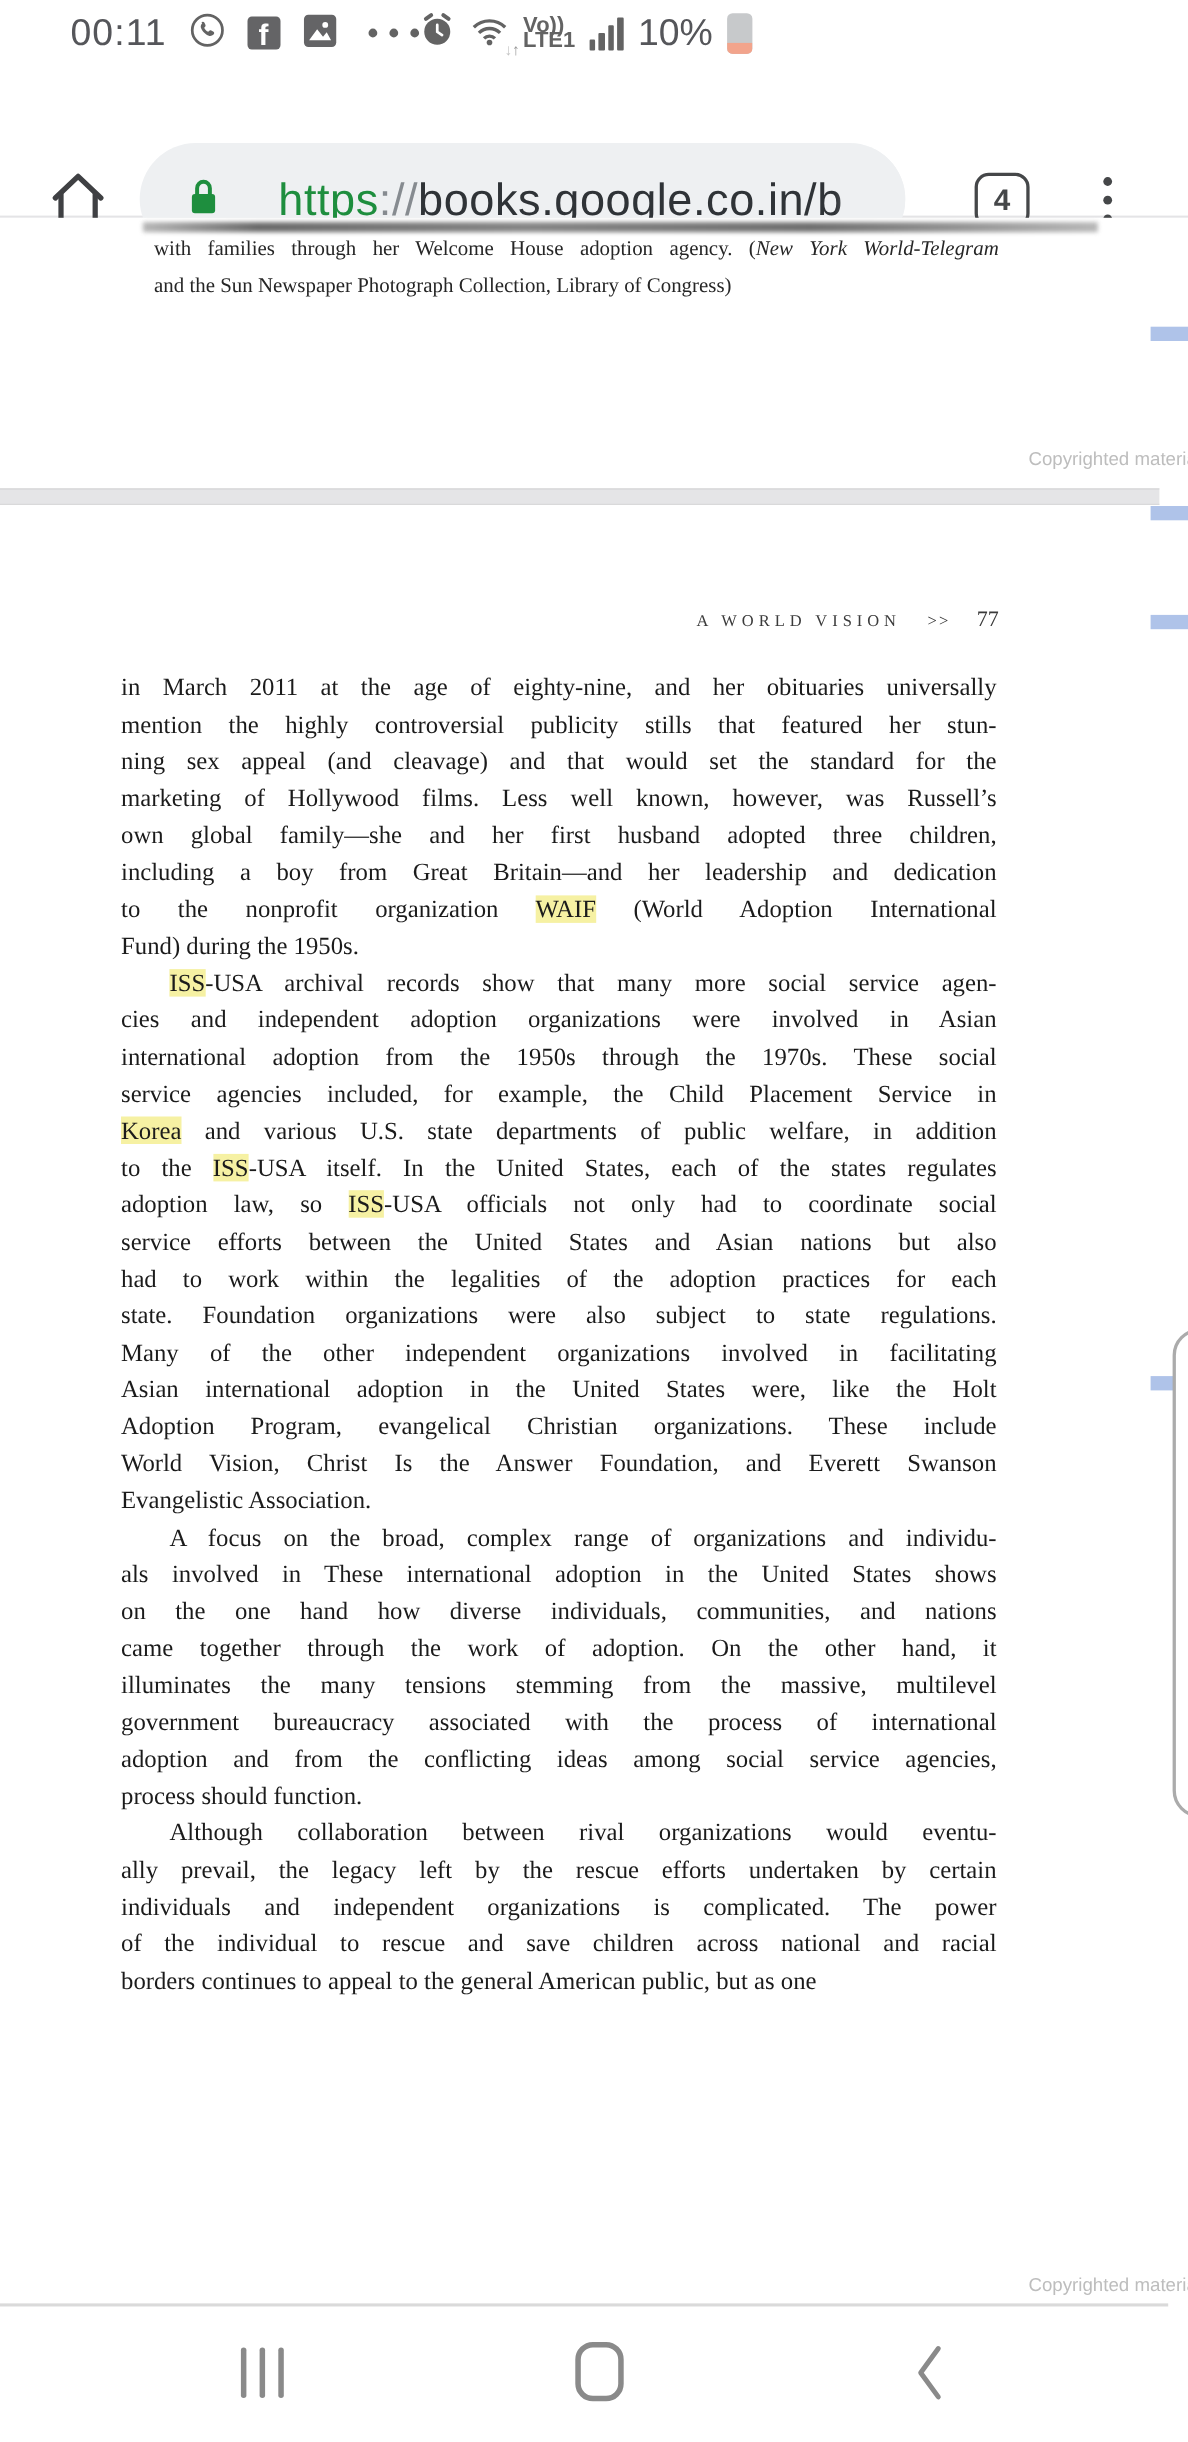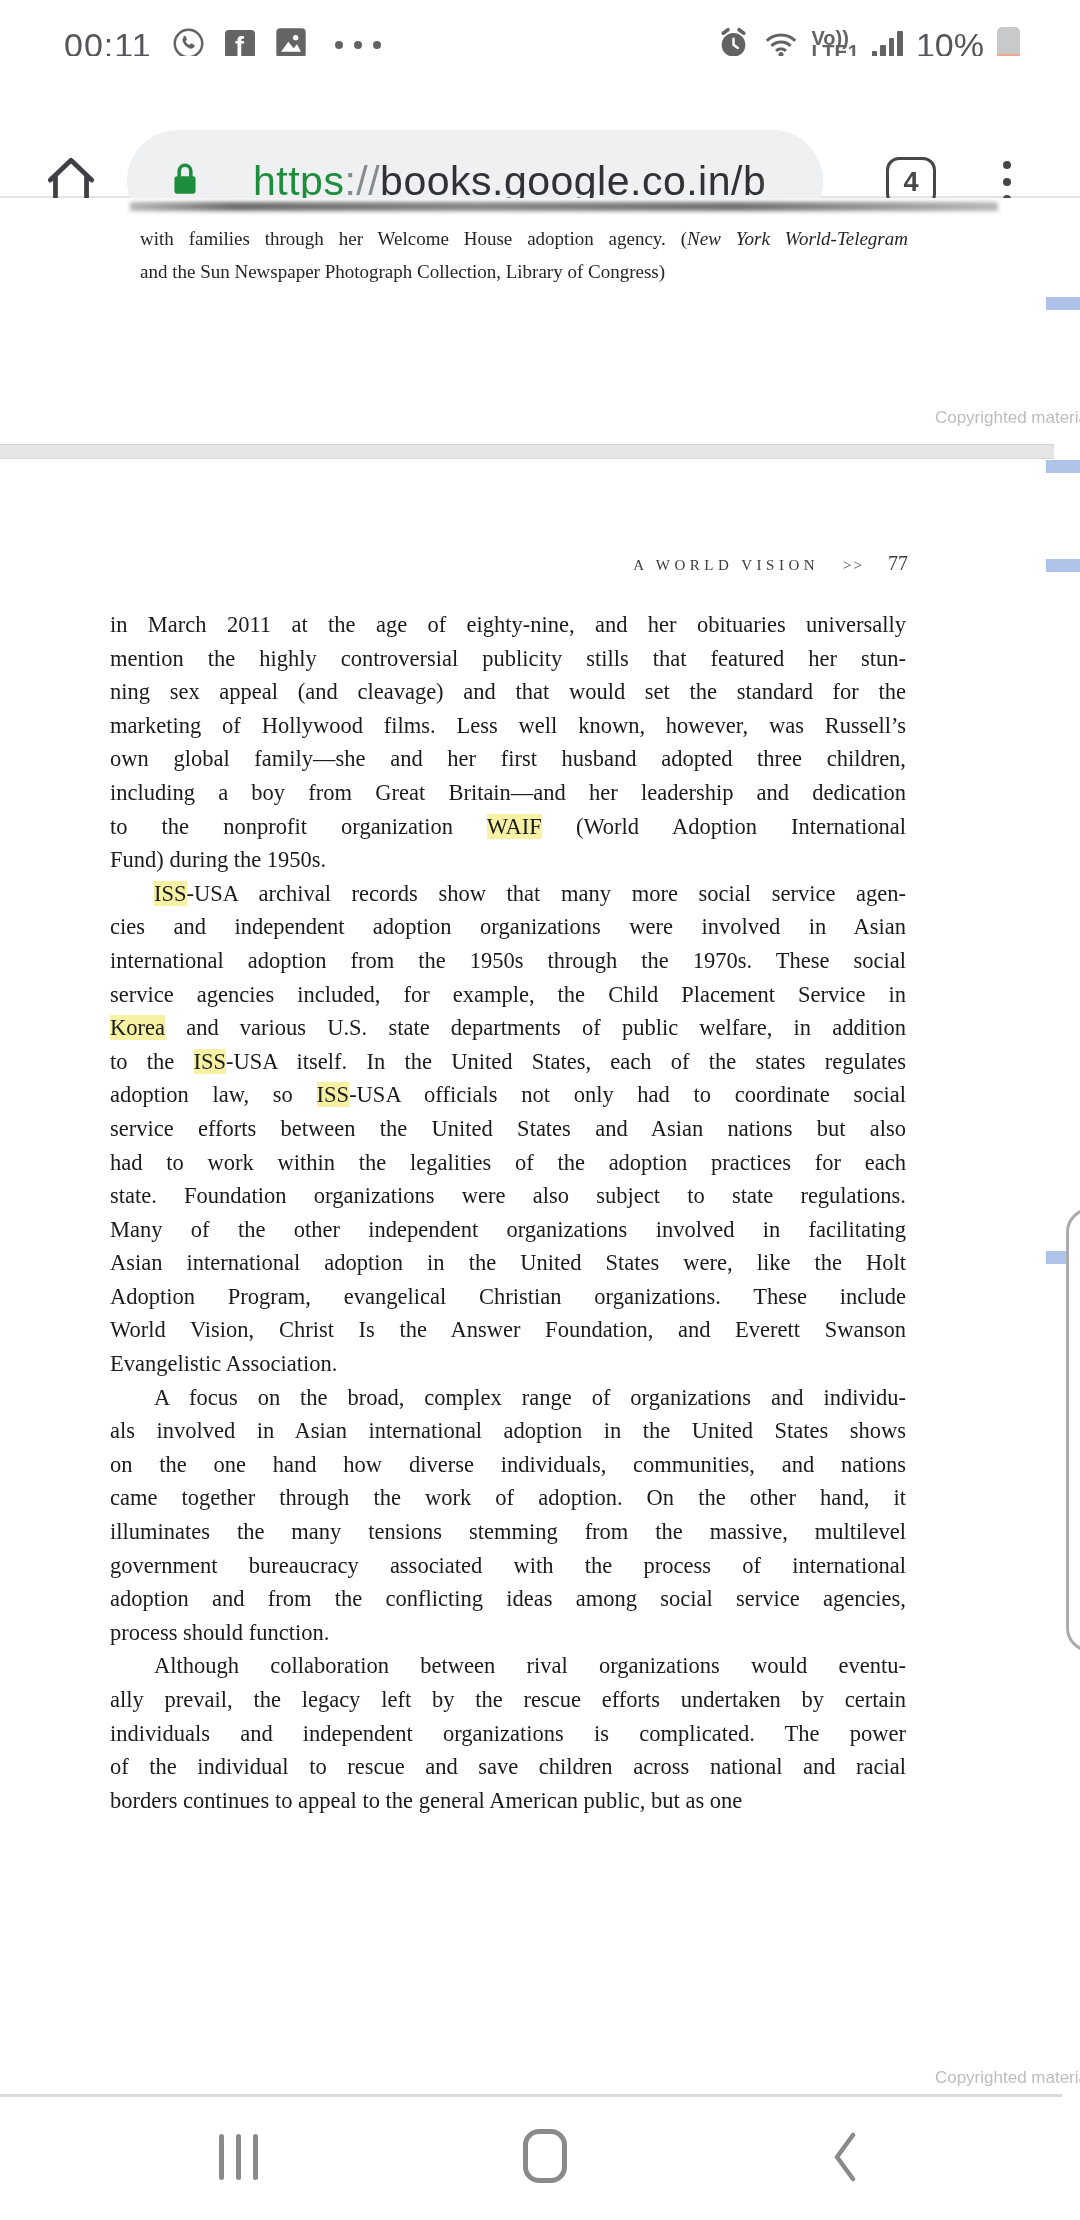--- a/index.html
+++ b/index.html
@@ -1,21 +1,21 @@
 <!DOCTYPE html>
 <html><head>
 <meta charset="utf-8">
 <style>
   html,body{margin:0;padding:0;background:#fff;}
   .screen{position:relative;width:1080px;height:2220px;overflow:hidden;background:#fff;
           font-family:"Liberation Sans",sans-serif;}
 
   
-  .status-bar{position:absolute;top:15px;left:0;right:0;height:56px;display:flex;
-              justify-content:space-between;align-items:center;padding:4px 60px 0 64px;box-sizing:border-box;}
+  .status-bar{position:absolute;top:0;left:0;right:0;height:56px;display:flex;
+              justify-content:flex-start;align-items:center;padding:4px 60px 0 64px;box-sizing:border-box;}
   .sb-left{display:flex;align-items:center;gap:20px;}
   .sb-right{display:flex;align-items:center;gap:13px;}
   .sb-time{font-size:34px;color:#55565a;letter-spacing:1px;}
   .sb-pct{font-size:34px;color:#55565a;}
   .fb{width:30px;height:30px;background:#646466;border-radius:4px;display:flex;align-items:flex-end;
       justify-content:center;color:#fff;font-size:27px;font-weight:700;line-height:26px;overflow:hidden;}
   .dots{display:flex;gap:11px;margin-left:8px;}
   .dots i{width:8px;height:8px;border-radius:50%;background:#636363;}
   .volte{font-size:20px;font-weight:700;color:#636363;line-height:14px;}
   .sigbars{display:flex;align-items:flex-end;gap:3px;height:31px;}
@@ -43,21 +43,21 @@
            border-radius:13px;display:flex;align-items:center;justify-content:center;
            font-size:27px;font-weight:700;color:#454749;box-sizing:border-box;}
   .kebab{position:absolute;left:1003px;top:105px;display:flex;flex-direction:column;gap:9px;}
   .kebab i{width:8px;height:8px;border-radius:50%;background:#454749;}
 
   
   .page1{position:absolute;top:198px;left:0;width:1080px;height:246px;background:#fff;}
   .photo-strip{position:absolute;top:4px;left:130px;width:868px;height:9px;opacity:.85;
                background:linear-gradient(90deg,#ababab,#515151 12%,#707070 40%,#565656 70%,#ababab);
                filter:blur(2px);}
-  .caption{position:absolute;top:24px;left:140px;width:768px;font-family:"Liberation Serif",serif;
+  .caption{position:absolute;top:12px;left:140px;width:768px;font-family:"Liberation Serif",serif;
            font-size:19px;line-height:33px;color:#262626;}
   .copy{position:absolute;right:-8px;font-size:17px;color:#bdbdbd;font-family:"Liberation Sans",sans-serif;}
   .copy1{top:210px;} .copy2{top:1608px;}
   .band{position:absolute;top:444px;left:0;width:1054px;height:15px;background:#e5e5e7;
         border-top:1px solid #d2d2d4;border-bottom:1px solid #d7d7d9;box-sizing:border-box;}
   .page2{position:absolute;top:460px;left:0;width:1080px;height:1636px;background:#fff;}
   .header-row{position:absolute;top:92px;right:172px;display:flex;align-items:baseline;gap:24px;
               font-family:"Liberation Serif",serif;color:#3b3b3b;}
   .h-title{font-size:15px;letter-spacing:4.5px;}
   .h-sep{font-size:15px;letter-spacing:2px;}
@@ -210,21 +210,21 @@
         <div class="book-line"><span>adoption law, so </span><span class="hl">ISS</span><span>-USA officials not only had to coordinate social</span></div>
         <div class="book-line"><span>service efforts between the United States and Asian nations but also</span></div>
         <div class="book-line"><span>had to work within the legalities of the adoption practices for each</span></div>
         <div class="book-line"><span>state. Foundation organizations were also subject to state regulations.</span></div>
         <div class="book-line"><span>Many of the other independent organizations involved in facilitating</span></div>
         <div class="book-line"><span>Asian international adoption in the United States were, like the Holt</span></div>
         <div class="book-line"><span>Adoption Program, evangelical Christian organizations. These include</span></div>
         <div class="book-line"><span>World Vision, Christ Is the Answer Foundation, and Everett Swanson</span></div>
         <div class="book-line lastline"><span>Evangelistic Association.</span></div>
         <div class="book-line indent"><span>A focus on the broad, complex range of organizations and individu-</span></div>
-        <div class="book-line"><span>als involved in Asian international adoption in the United States shows</span></div>
+        <div class="book-line"><span>als involved in These international adoption in the United States shows</span></div>
         <div class="book-line"><span>on the one hand how diverse individuals, communities, and nations</span></div>
         <div class="book-line"><span>came together through the work of adoption. On the other hand, it</span></div>
         <div class="book-line"><span>illuminates the many tensions stemming from the massive, multilevel</span></div>
         <div class="book-line"><span>government bureaucracy associated with the process of international</span></div>
         <div class="book-line"><span>adoption and from the conflicting ideas among social service agencies,</span></div>
         <div class="book-line lastline"><span>process should function.</span></div>
         <div class="book-line indent"><span>Although collaboration between rival organizations would eventu-</span></div>
         <div class="book-line"><span>ally prevail, the legacy left by the rescue efforts undertaken by certain</span></div>
         <div class="book-line"><span>individuals and independent organizations is complicated. The power</span></div>
         <div class="book-line"><span>of the individual to rescue and save children across national and racial</span></div>

